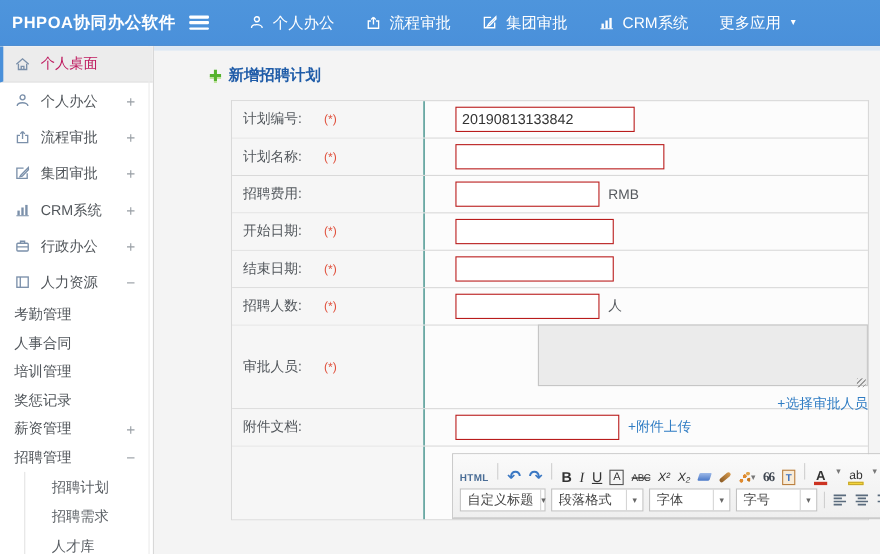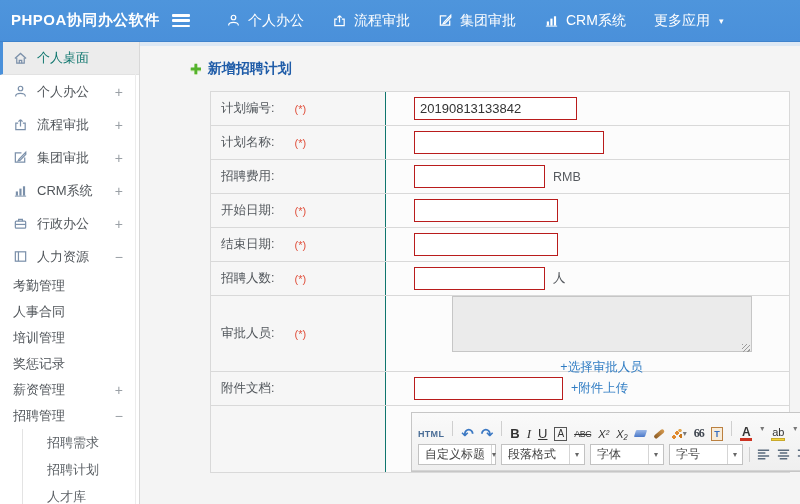--- a/index.html
+++ b/index.html
@@ -19,21 +19,21 @@
   .nav-caret { font-size:9px; margin-left:2px; }
 
   
   .bd { flex:1; display:flex; min-height:0; }
   .aside { position:relative; width:140px; flex:0 0 140px; background:#fff; border-right:1px solid #d8d8d8; overflow:hidden; }
   .aside::after { content:""; position:absolute; top:0; bottom:0; right:3px; width:1px; background:#ececec; }
   .s-item { position:relative; height:33px; display:flex; align-items:center; padding-left:13px; gap:9px;
     font-size:13px; color:#50555a; cursor:pointer; }
   .s-item .sico { color:#7b90aa; display:flex; }
   .s-item .exp { position:absolute; right:16px; color:#9aa0a6; font-size:14px; font-weight:300; }
-  .s-item.sel { background:#ececec; border-left:3px solid #4a90da; padding-left:10px; color:#0f766e; border-bottom:1px solid #e2e2e2; }
+  .s-item.sel { background:#ececec; border-left:3px solid #4a90da; padding-left:10px; color:#be185d; border-bottom:1px solid #e2e2e2; }
   .s-sub { height:26px; font-size:13px; }
   .s-wrap3 { margin-left:22px; border-left:1px solid #e3e3e3; }
   .s-sub3 { height:27px; padding-left:24px; font-size:13px; color:#5a5f64; }
 
   
   .main { flex:1; background:#f4f4f4; border-top:4px solid #dde8f4; padding:14px 0 0 50px; min-width:0; }
   .page-title { display:flex; align-items:center; gap:6px; font-size:14px; font-weight:bold; color:#1f5ca8; margin-bottom:13px; }
   .plus { color:#54b22c; font-size:14px; font-weight:bold; text-shadow:0 1px 0 #bfe39f; }
 
   
@@ -47,21 +47,21 @@
   .txt { height:23px; border:1px solid #b91c1c; background:#fff; padding:2px 5px; font-size:13px; color:#333;
     font-family:"Liberation Sans","DejaVu Sans",sans-serif; }
   .w1{width:163px} .w2{width:190px} .w3{width:131px} .w4{width:144px} .w5{width:149px}
   .suffix { font-size:12.5px; color:#55595e; }
   .flink { font-size:12.5px; color:#2f7cc3; text-decoration:none; cursor:pointer; }
   .select-box { display:flex; align-items:center; height:22px; border:1px solid #6f737a; background:linear-gradient(#fff,#f0f0f0);
     padding:0 4px 0 5px; gap:5px; box-shadow:0 0 0 1px #c9c9c9; cursor:pointer; }
   .select-text { font-size:13px; color:#2b3cc0; text-decoration:underline; }
   .select-caret { font-size:8px; color:#a03232; }
   .r-appr { height:76px; }
-  .r-appr .fld { flex-direction:column; align-items:center; justify-content:center; gap:3px; padding-top:4px; }
+  .r-appr .fld { flex-direction:column; align-items:flex-end; justify-content:center; gap:3px; padding-top:4px; }
   .ta-wrap { position:relative; }
   .ta { width:300px; height:56px; background:#ebebeb; border:1px solid #c6c6c6; resize:none;
     font-family:"Liberation Sans","DejaVu Sans",sans-serif; }
   .ta-grip { position:absolute; right:2px; bottom:4px; width:8px; height:8px;
     background:repeating-linear-gradient(135deg,#9a9a9a 0 1px,transparent 1px 3px); }
 
   
   .r-editor { align-items:stretch; }
   .r-editor .lab { background:#f6f6f6; }
   .r-editor .fld { padding:6px 0 0 25px; align-items:flex-start; }
@@ -252,24 +252,24 @@
         <span>薪资管理</span>
         <span class="exp">+</span>
       </div>
       <div class="s-item s-sub">
         <span>招聘管理</span>
         <span class="exp">−</span>
       </div>
 
       <div class="s-wrap3">
         <div class="s-item s-sub3">
+          <span>招聘计划</span>
+        </div>
+        <div class="s-item s-sub3">
           <span>招聘需求</span>
-        </div>
-        <div class="s-item s-sub3">
-          <span>招聘计划</span>
         </div>
         <div class="s-item s-sub3">
           <span>人才库</span>
         </div>
       </div>
     </aside>
 
     <main class="main">
       <div class="page-title">
         <span class="plus">✚</span>

